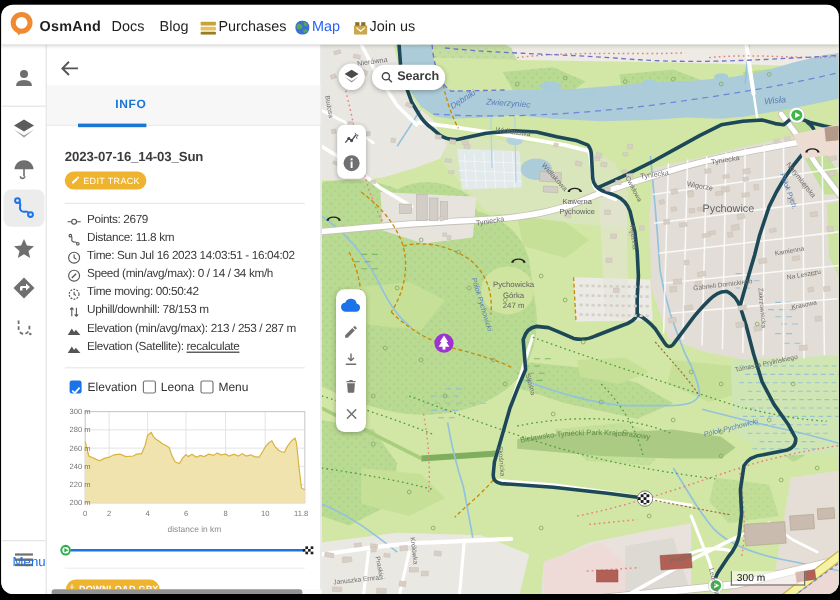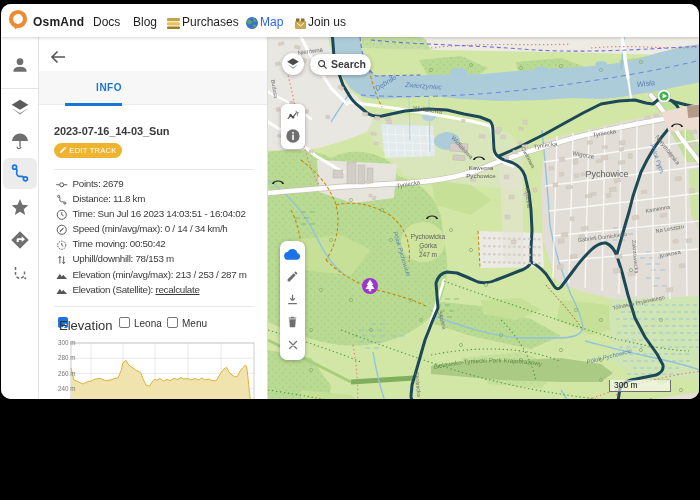--- a/index.html
+++ b/index.html
@@ -1,18 +1,18 @@
 <!DOCTYPE html>
 <html><head>
 <meta charset="utf-8">
 <style>
 * { margin:0; padding:0; box-sizing:border-box; }
 html,body { width:700px; height:500px; background:#000; overflow:hidden;
   font-family:"Liberation Sans", sans-serif; }
-#win { position:absolute; left:1px; top:4px; width:698px; height:395px;
+#win { position:absolute; left:1px; top:4px; width:698px; height:491px;
   background:#ffffff; border-radius:10px; overflow:hidden; }
 
 #nav { position:absolute; left:0; top:0; width:100%; height:33px; background:#fff;
   box-shadow:0 1px 3px rgba(0,0,0,.18); z-index:30; }
 #nav .t { position:absolute; top:11px; font-size:12px; color:#1f1f1f; }
 
 #rail { position:absolute; left:0; top:33px; width:38px; bottom:0; background:#fff;
   border-right:1px solid #e4e4e4; z-index:20; }
 #rail svg { position:absolute; left:50%; transform:translateX(-50%); }
 
@@ -708,21 +708,21 @@
           <span>Elevation (Satellite): <u>recalculate</u></span>
         </div>
     </div>
     <div style="position:absolute;left:15px;top:269px;width:200px;border-top:1px solid #e8e8e8"></div>
 
     <div style="position:absolute;left:18.5px;top:280px;width:10.5px;height:10.5px;background:#1a73e8;border-radius:2px">
       <svg width="10.5" height="10.5" viewBox="0 0 24 24" fill="none" stroke="#fff" stroke-width="3.4">
           <path d="M5 12.5 L10 17.5 L19 7"></path>
         </svg>
     </div>
-    <span style="position:absolute;left:20px;top:280.5px;font-size:13px;color:#333">Elevation</span>
+    <span style="position:absolute;left:34px;top:280.5px;font-size:10px;color:#333">Elevation</span>
     <div style="position:absolute;left:80px;top:280px;width:10.5px;height:10.5px;border:1.6px solid #777;border-radius:2px"></div>
     <span style="position:absolute;left:95px;top:280.5px;font-size:10px;color:#333">Leona</span>
     <div style="position:absolute;left:128px;top:280px;width:10.5px;height:10.5px;border:1.6px solid #777;border-radius:2px"></div>
     <span style="position:absolute;left:143px;top:280.5px;font-size:10px;color:#333">Menu</span>
     <svg id="chart" width="229" height="150" style="position:absolute;left:0;top:296px;font-family:'Liberation Sans',sans-serif">
       <g stroke="#e2e2e2" stroke-width="0.8">
         <path d="M32 10 H215 M32 25.2 H215 M32 40.4 H215 M32 55.6 H215 M32 70.8 H215 M32 86 H215"></path>
         <path d="M52 10 V86 M84 10 V86 M116 10 V86 M149 10 V86 M182 10 V86"></path>
       </g>
       <rect x="32" y="10" width="183" height="76" fill="none" stroke="#c9c9c9" stroke-width="0.9"></rect>

